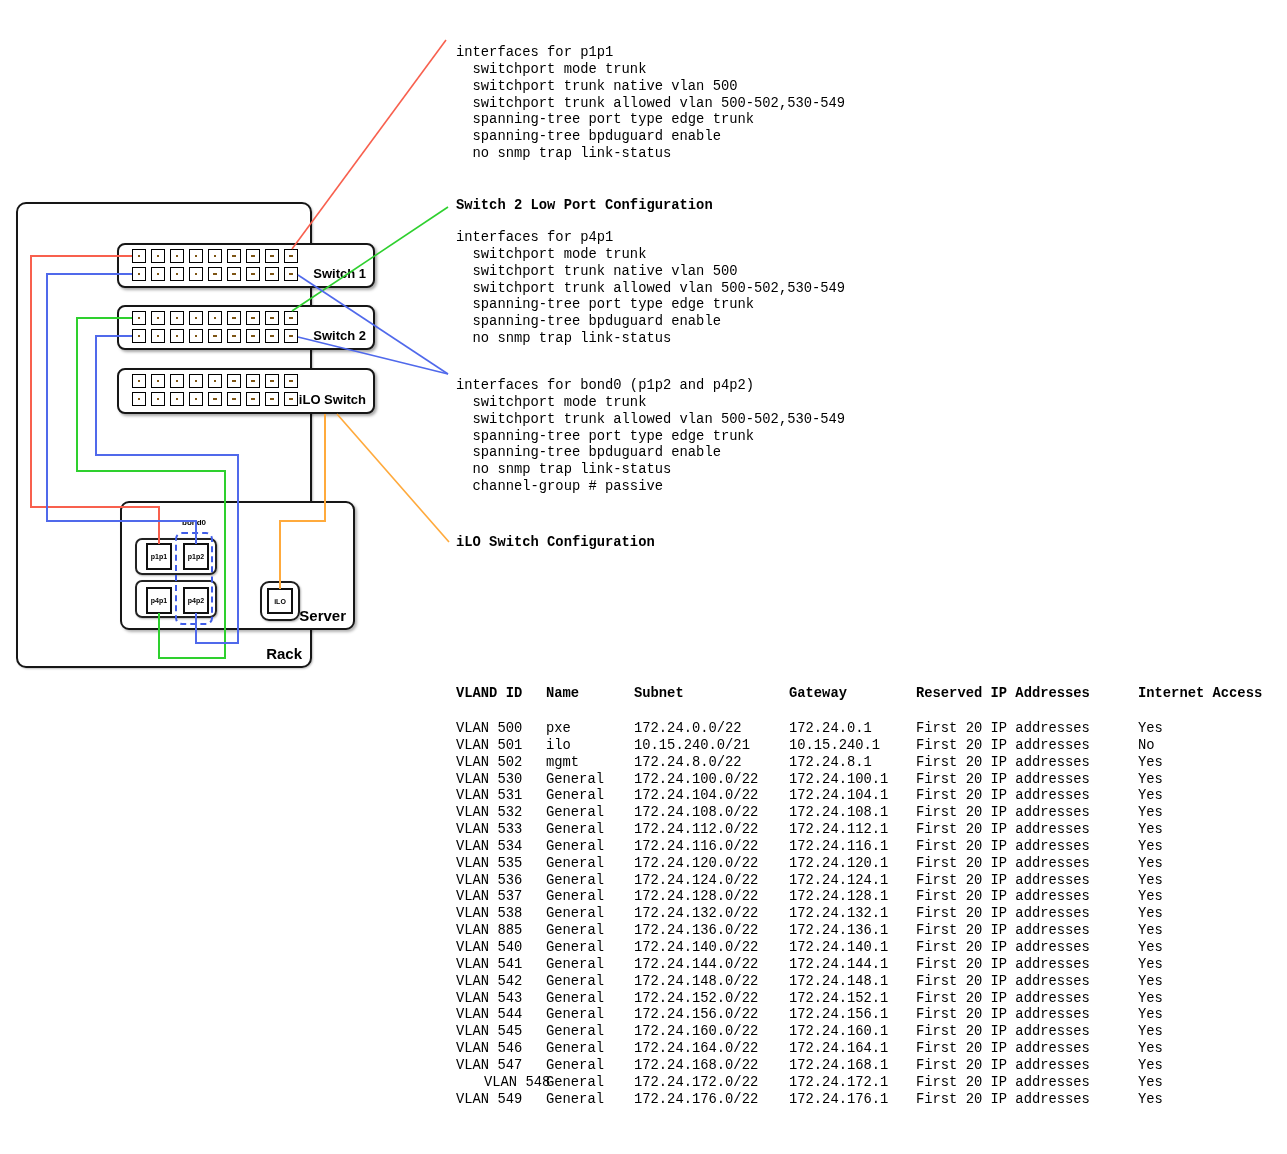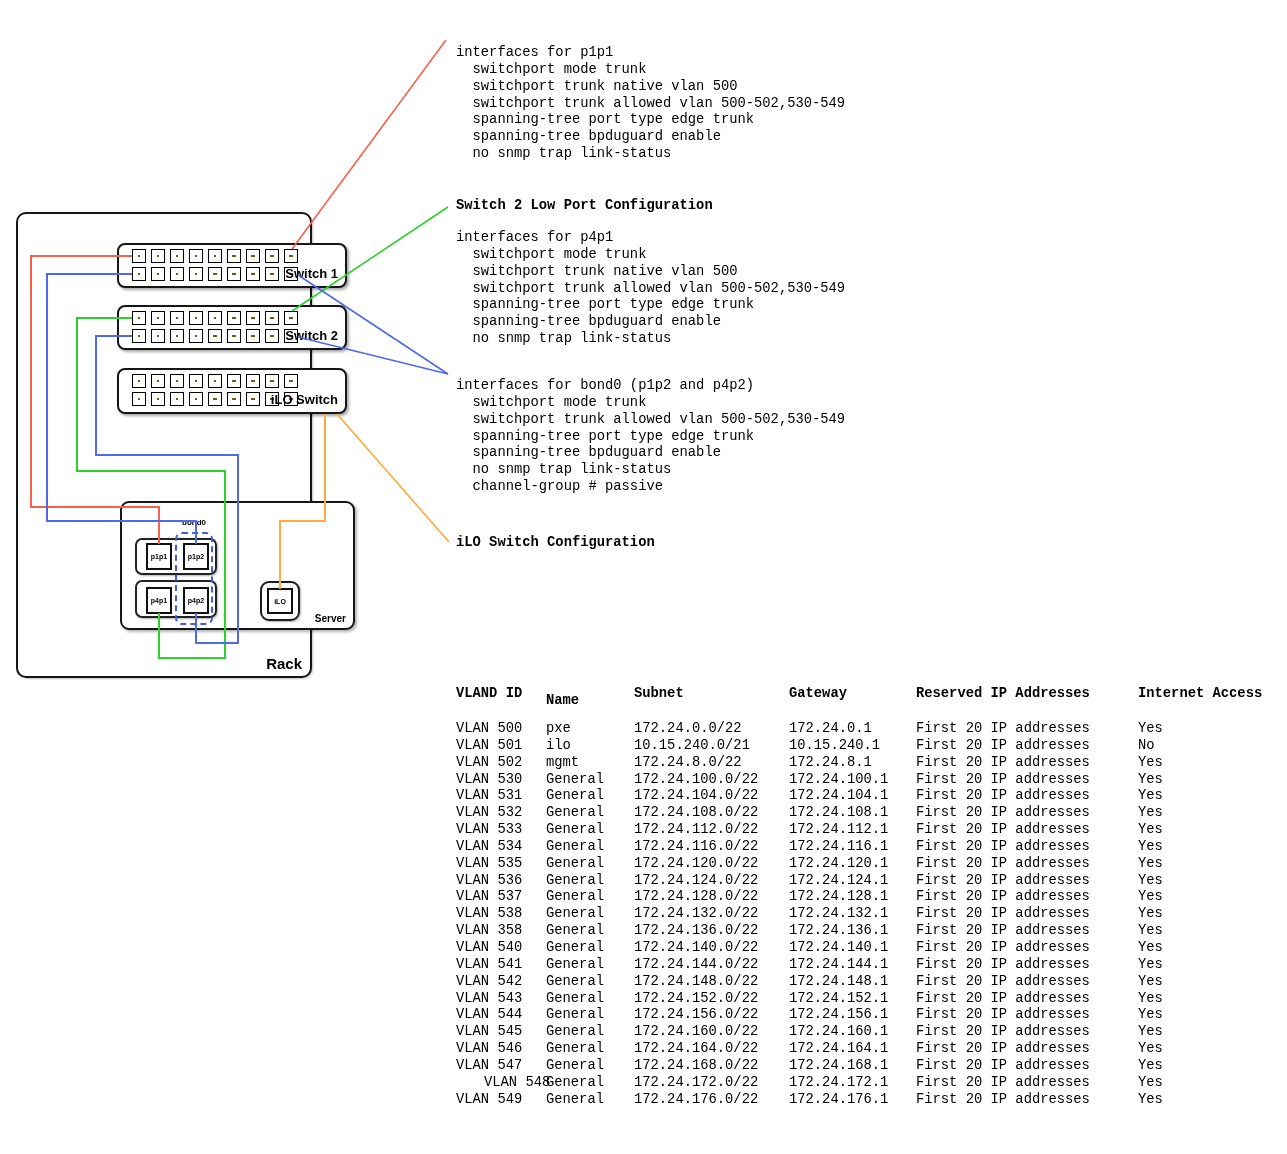--- a/index.html
+++ b/index.html
@@ -2,34 +2,34 @@
 <html><head>
 <meta charset="utf-8">
 <style>
   html,body { margin:0; padding:0; background:#fff; }
   #app {
     position:relative; width:1287px; height:1154px; background:#fff;
     font-family:"Liberation Sans", sans-serif; color:#000; overflow:hidden;
   }
   
   .box { position:absolute; background:#fff; border:2px solid #161616; border-radius:9px; box-sizing:border-box; }
-  .rack { left:16px; top:212px; width:296px; height:466px; border-radius:10px; box-shadow:1px 1px 2px rgba(0,0,0,.25); }
+  .rack { left:16px; top:202px; width:296px; height:466px; border-radius:10px; box-shadow:1px 1px 2px rgba(0,0,0,.25); }
   .rack-label { position:absolute; right:8px; bottom:4px; font-weight:bold; font-size:15px; }
-  .switch { left:117px; width:230px; height:45px; box-shadow:2px 2px 3px rgba(0,0,0,.35); border-radius:8px; }
+  .switch { left:117px; width:258px; height:45px; box-shadow:2px 2px 3px rgba(0,0,0,.35); border-radius:8px; }
   #switch1 { top:243px; }
   #switch2 { top:305px; }
   #switch-ilo { top:368px; height:46px; }
   .switch-label { position:absolute; right:7px; bottom:5px; font-weight:bold; font-size:13px; white-space:nowrap; }
   .switch-ports { position:absolute; left:13px; top:4px; display:flex; flex-direction:column; gap:4px; }
   .port-row { display:flex; gap:5px; }
   .sport { width:14px; height:14px; border:1.5px solid #000; box-sizing:border-box; background:#fff;
            display:flex; align-items:center; justify-content:center; }
   .sport .dot { height:2px; background:#7d5413; }
   .server { left:120px; top:501px; width:235px; height:129px; box-shadow:2px 2px 3px rgba(0,0,0,.3); }
-  .server-label { position:absolute; right:7px; bottom:4px; font-weight:bold; font-size:10px; }
+  .server-label { position:absolute; right:7px; bottom:4px; font-weight:bold; font-size:15px; }
   .nic-group { position:absolute; border:2px solid #222; border-radius:7px; box-sizing:border-box; box-shadow:1px 1px 2px rgba(0,0,0,.3); }
   #nic1 { left:135px; top:538px; width:82px; height:37px; }
   #nic2 { left:135px; top:580px; width:82px; height:38px; }
   .srv-port { position:absolute; width:26px; height:27px; border:2px solid #101010; box-sizing:border-box; background:#fff;
               display:flex; align-items:center; justify-content:center; font-size:7px; font-weight:bold; }
   #p1p1 { left:146px; top:543px; } #p1p2 { left:183px; top:543px; }
   #p4p1 { left:146px; top:587px; } #p4p2 { left:183px; top:587px; }
   .bond { position:absolute; left:175px; top:532px; width:38px; height:93px;
           border:2px dashed #3f5ce8; border-radius:7px; box-sizing:border-box; }
   .bond-label { position:absolute; left:182px; top:518px; font-size:8px; font-weight:bold; }
@@ -305,21 +305,21 @@
   no snmp trap link-status
   channel-group # passive</pre>
   </div>
   <div class="cfg" id="cfg4">
     <div class="cfg-title">iLO Switch Configuration</div>
   </div>
 
   <div class="vlan">
     <div class="vl-head" id="vl-head">
         <span style="left: 0px;">VLAND ID</span>
-        <span style="left: 90px; margin-top: 7px;">Name</span>
+        <span style="left: 90px;">Name</span>
         <span style="left: 178px;">Subnet</span>
         <span style="left: 333px;">Gateway</span>
         <span style="left: 460px;">Reserved IP Addresses</span>
         <span style="left: 682px;">Internet Access</span>
       </div>
     <div id="vl-body">
         <div class="vl-row">
           <span style="left: 0px;">VLAN 500</span>
           <span style="left: 90px;">pxe</span>
           <span style="left: 178px;">172.24.0.0/22</span>
@@ -409,21 +409,21 @@
         </div>
         <div class="vl-row">
           <span style="left: 0px;">VLAN 538</span>
           <span style="left: 90px;">General</span>
           <span style="left: 178px;">172.24.132.0/22</span>
           <span style="left: 333px;">172.24.132.1</span>
           <span style="left: 460px;">First 20 IP addresses</span>
           <span style="left: 682px;">Yes</span>
         </div>
         <div class="vl-row">
-          <span style="left: 0px;">VLAN 358</span>
+          <span style="left: 0px;">VLAN 885</span>
           <span style="left: 90px;">General</span>
           <span style="left: 178px;">172.24.136.0/22</span>
           <span style="left: 333px;">172.24.136.1</span>
           <span style="left: 460px;">First 20 IP addresses</span>
           <span style="left: 682px;">Yes</span>
         </div>
         <div class="vl-row">
           <span style="left: 0px;">VLAN 540</span>
           <span style="left: 90px;">General</span>
           <span style="left: 178px;">172.24.140.0/22</span>

